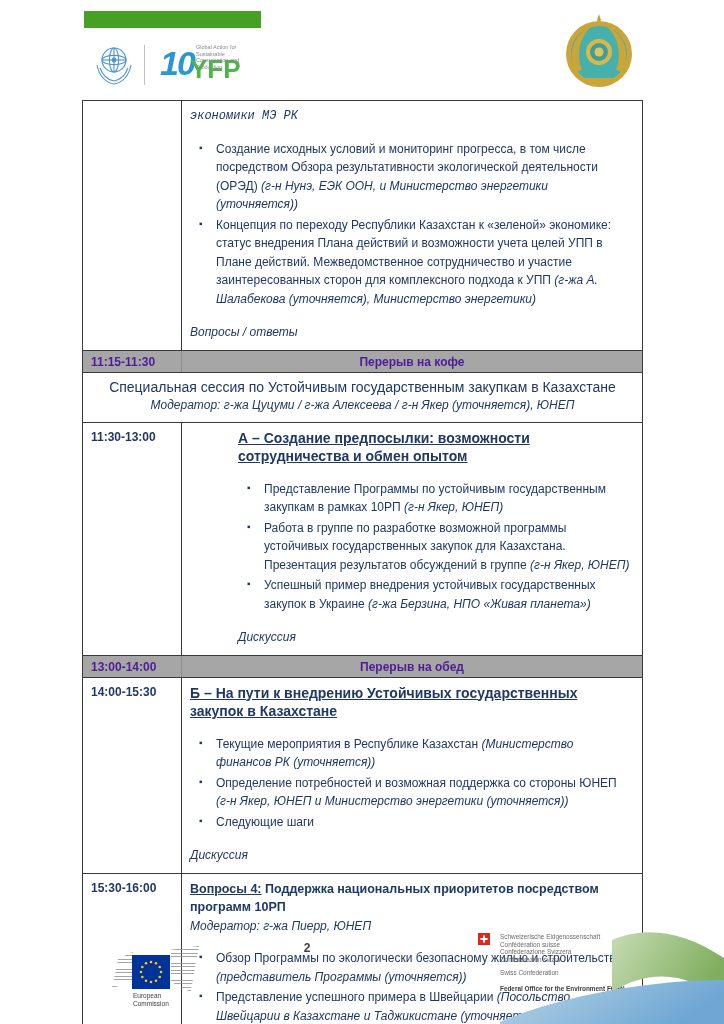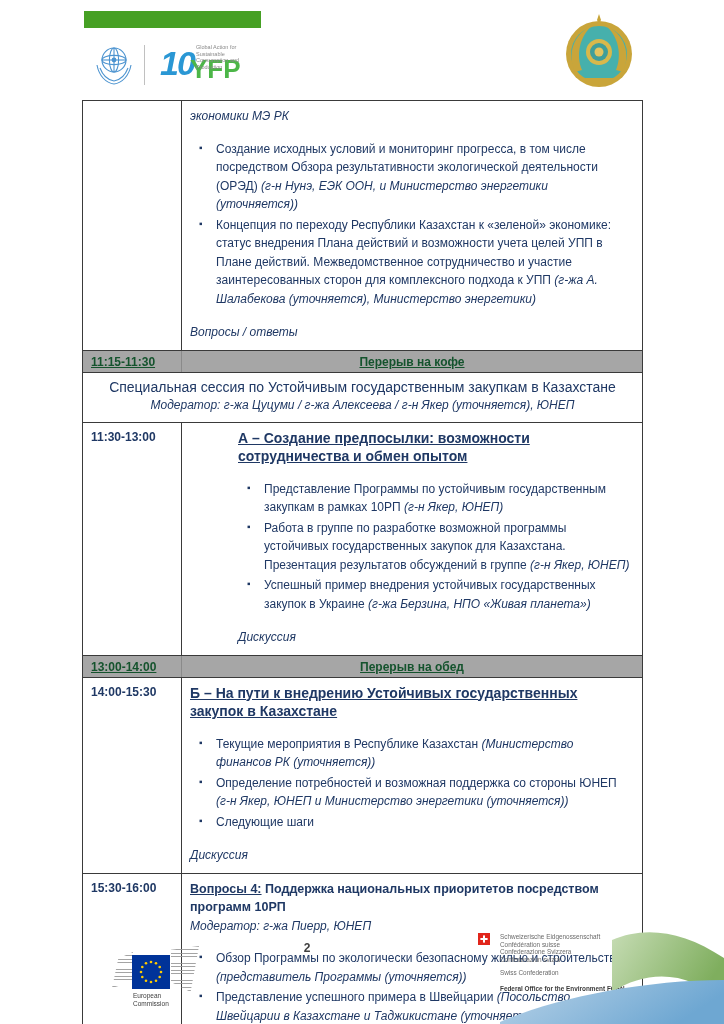--- a/index.html
+++ b/index.html
@@ -20,32 +20,32 @@
   
   .agenda { position:absolute; left:82px; top:100px; width:561px; border:1px solid #3a3a3a; color:#1f3864; font-size:12px; line-height:18.5px; }
   .row { display:grid; grid-template-columns:99px 1fr; border-top:1px solid #3a3a3a; }
   .row:first-child { border-top:none; }
   .cell.time { border-right:1px solid #3a3a3a; font-weight:bold; padding:5px 2px 0 8px; }
   .cell.content { padding:6px 10px 8px 8px; }
   .r-cont { min-height:216px; }
   .r-a { min-height:203px;gap:48px; }
   .r-b { min-height:179px; }
   .r-4 { min-height:141px; }
-  .break-row { background:#a6a6a6; color:#14532d; min-height:22px; font-weight:bold;text-decoration:underline; }
+  .break-row { background:#a6a6a6; color:#4c1d95; min-height:22px; font-weight:bold; }
   .break-row .time { padding-top:2px; border-right:1px solid #8a8a8a; }
   .break-row .label { text-align:center; padding-top:2px; }
   .header-row { min-height:46px; }
   .header-row .span2 { grid-column:1 / -1; text-align:center; padding:5px 10px 7px; }
   .sess-title { font-weight:normal; font-size:14px; }
   .sess-mod { font-style:italic; }
   .title { font-weight:bold; font-size:14px; text-decoration:underline; }
   .title-mixed { font-weight:bold; font-size:12.5px; }
   .title-mixed .u { text-decoration:underline; }
   .moderator { font-style:italic; }
-  .lead { font-style:italic; }
+  .lead { font-style:italic;font-family:Liberation Mono, monospace; }
   .tail { font-style:italic; margin-top:15px; }
   ul.bullets { list-style:none; margin-top:14px; }
   ul.bullets li { position:relative; padding-left:26px; margin-bottom:2px; }
   ul.bullets li::before { content:"▪"; position:absolute; left:9px; top:-1px; font-size:10px; }
   .note { font-style:italic; }
 
   
   .ec-logo { position:absolute; left:112px; top:946px; width:96px; height:62px; }
   .fan { position:absolute; background:repeating-linear-gradient(180deg,#9a9a9a 0 0.8px,transparent 0.8px 3.4px); opacity:0.9; }
   .fan-left { left:0; top:6px; width:21px; height:36px; clip-path:polygon(100% 0, 30% 18%, 0 100%, 100% 82%); }

